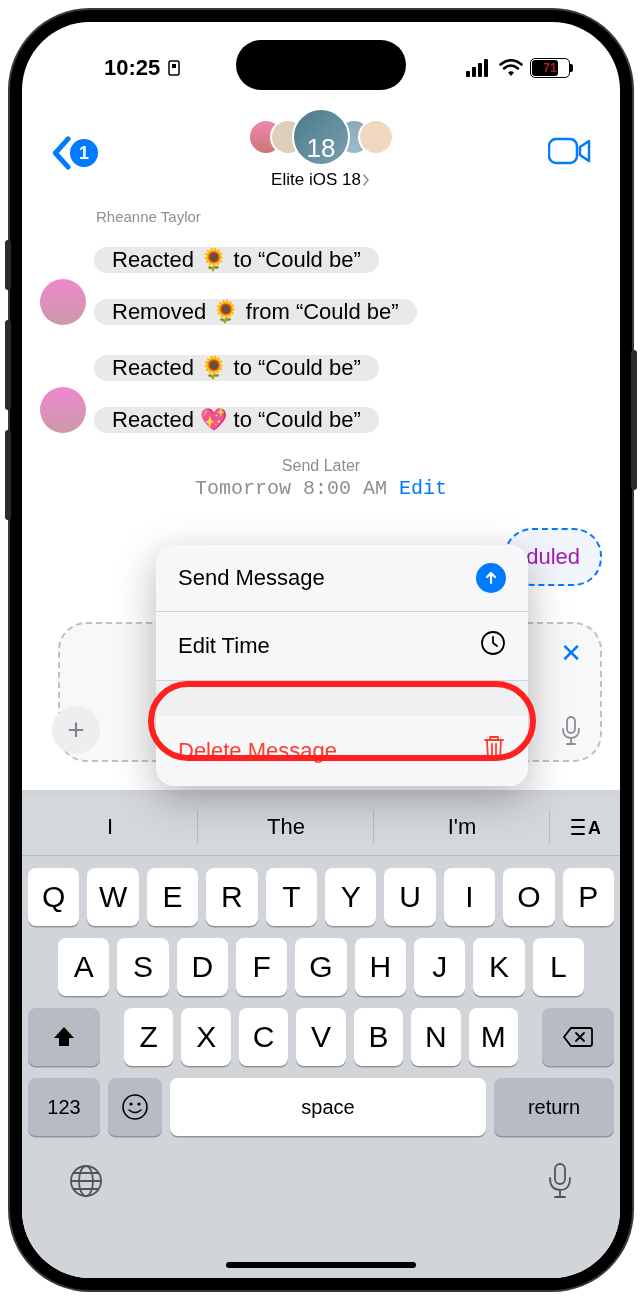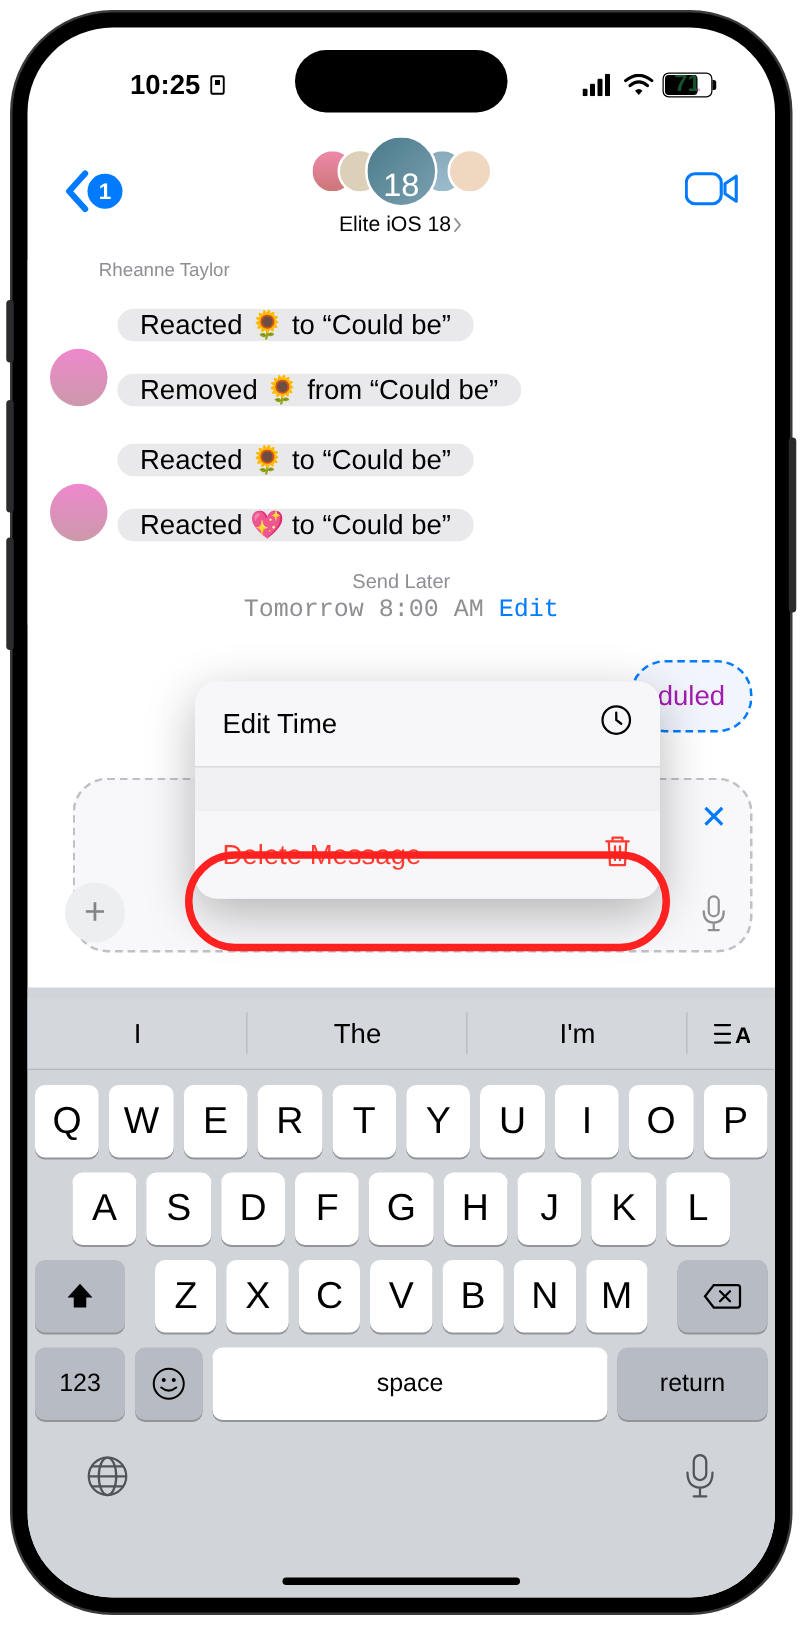--- a/index.html
+++ b/index.html
@@ -60,21 +60,21 @@
   }
   .status-left { display: flex; align-items: center; gap: 6px; margin-left: 32px; }
   .status-right { display: flex; align-items: center; gap: 7px; }
   .battery-wrap { display: flex; align-items: center; }
   .battery {
     width: 40px; height: 20px; border: 1.5px solid #000; border-radius: 5px;
     position: relative; display: flex; align-items: center; padding: 1px;
   }
   .battery::after { content:''; position:absolute; right:-4px; top:5px; width:3px; height:8px; background:#000; border-radius:0 2px 2px 0;}
   .battery-fill { height: 100%; background: #000; border-radius: 3px; }
-  .battery-text { font-size: 19px; font-weight: 600; position: absolute; left: 50%; top: 50%; transform: translate(-50%,-50%); color: #14532d; mix-blend-mode: difference; }
+  .battery-text { font-size: 12px; font-weight: 600; position: absolute; left: 50%; top: 50%; transform: translate(-50%,-50%); color: #b91c1c; mix-blend-mode: difference; }
 
   .nav-bar {
     height: 110px;
     display: flex;
     align-items: center;
     justify-content: space-between;
     padding: 0 28px;
     position: relative;
   }
   .back-btn { display: flex; align-items: center; color: #007aff; }
@@ -97,21 +97,21 @@
   .av.a4 { background: #f0d8c0; margin-left:-14px;}
   .group-name { font-size: 17px; color: #000; margin-top: 2px; display:flex; align-items:center; justify-content:center; gap:0;}
   .group-name svg { width:10px; height:12px;}
   .facetime-btn svg { width: 44px; height: 30px; color: #007aff; }
 
   .messages {
     flex: none;
     padding: 0 18px;
     background: #fff;
   }
-  .sender-name { font-size: 15px; color: #8e8e93; margin-left: 39px; margin-bottom: 2px;}
+  .sender-name { font-size: 15px; color: #8e8e93; margin-left: 56px; margin-bottom: 2px;}
   .msg-row { display: flex; align-items: flex-end; gap: 8px; margin-bottom: 6px;}
   .msg-avatar { width: 46px; height: 46px; border-radius: 50%; background: linear-gradient(#e8c,#c9a); flex-shrink:0;}
   .msg-avatar.empty { visibility: hidden; }
   .bubble {
     background: #e9e9eb; color: #000; font-size: 22px;
     padding: 0 18px; border-radius: 24px;
     position: relative;
   }
   .bubble.tail::before {
     content:''; position:absolute; left:-6px; bottom:2px;
@@ -357,20 +357,28 @@
     <div class="mic-shadow">
       <svg width="22" height="30" viewBox="0 0 22 30">
           <rect x="7" y="1" width="8" height="16" rx="4" fill="none" stroke="#8e8e93" stroke-width="1.8"></rect>
           <path d="M3 13 Q3 22 11 22 Q19 22 19 13 M11 22 V28 M7 28 H15" fill="none" stroke="#8e8e93" stroke-width="1.8" stroke-linecap="round"></path>
         </svg>
     </div>
     <div class="plus-btn">+</div>
 
     <div class="context-menu">
       <div class="menu-item">
+        <span>Send Message</span>
+        <span class="menu-icon-circle">
+          <svg width="16" height="16" viewBox="0 0 16 16">
+              <path d="M8 13 V3 M4 7 L8 3 L12 7" fill="none" stroke="#fff" stroke-width="2.2" stroke-linecap="round" stroke-linejoin="round"></path>
+            </svg>
+        </span>
+      </div>
+      <div class="menu-item">
         <span>Edit Time</span>
         <span>
           <svg width="26" height="26" viewBox="0 0 26 26">
               <circle cx="13" cy="13" r="11" fill="none" stroke="#000" stroke-width="1.8"></circle>
               <path d="M13 7 V13 L17 16" fill="none" stroke="#000" stroke-width="1.8" stroke-linecap="round"></path>
             </svg>
         </span>
       </div>
       <div class="menu-item destructive">
         <span>Delete Message</span>

